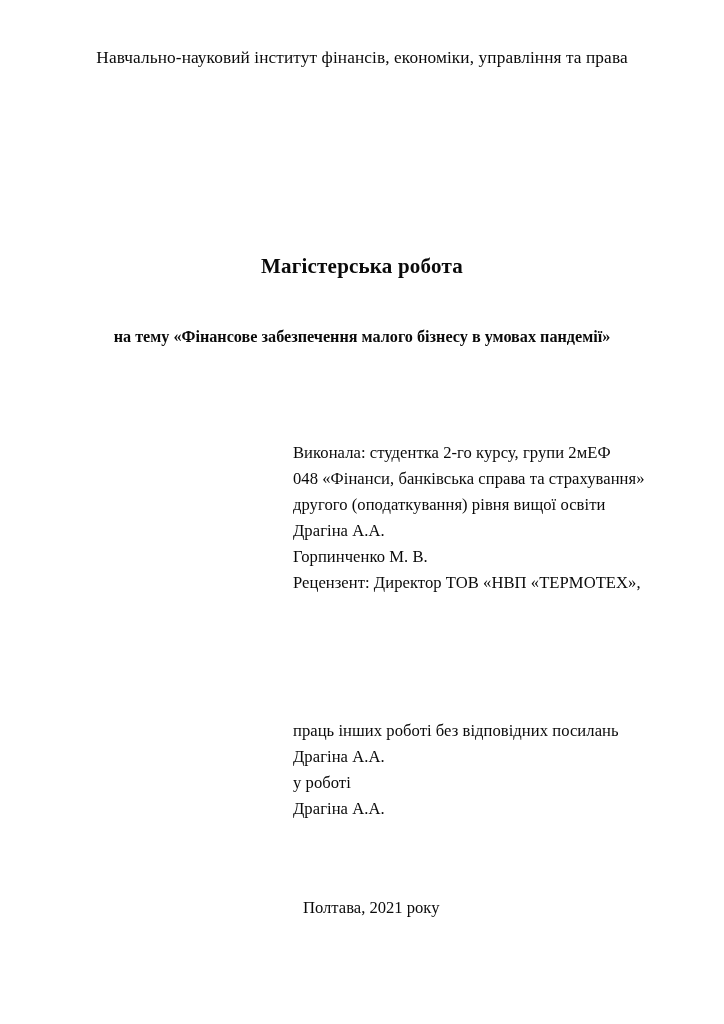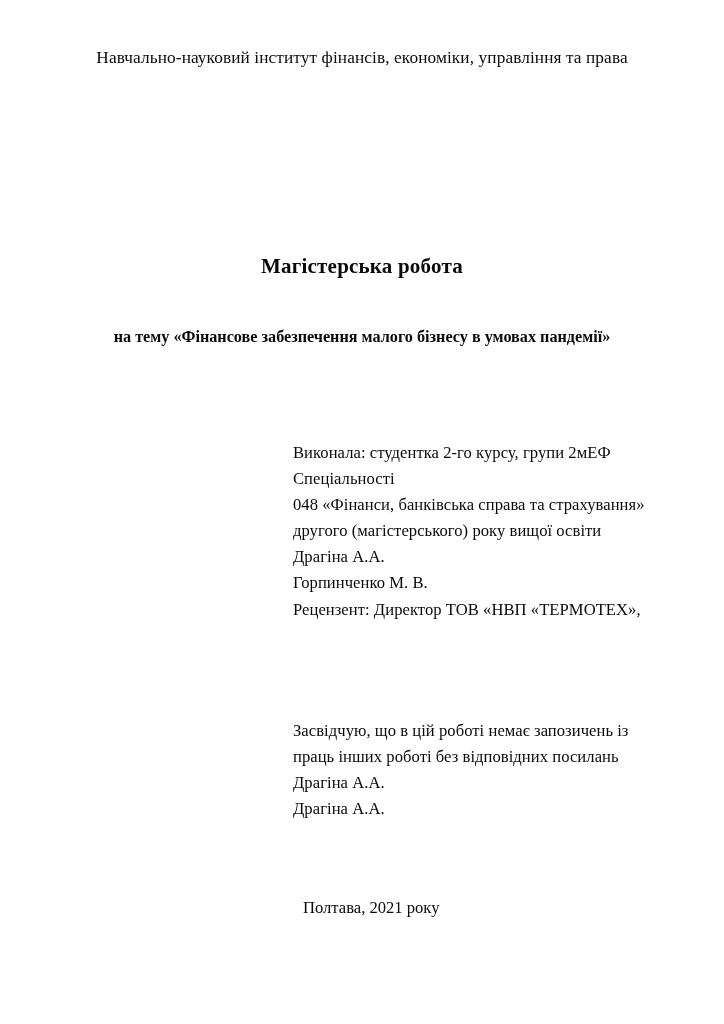--- a/index.html
+++ b/index.html
@@ -102,30 +102,29 @@
 
   <div class="institution-header">
     <div class="institution-line">Навчально-науковий інститут фінансів, економіки, управління та права</div>
   </div>
 
   <div class="thesis-title">Магістерська робота</div>
   <div class="thesis-subtitle">на тему «Фінансове забезпечення малого бізнесу в умовах пандемії»</div>
 
   <div class="author-block">
     <div class="block-line">Виконала: студентка 2-го курсу, групи 2мЕФ</div>
-    <div class="block-line">Спеціальності</div>
     <div class="block-line">048 «Фінанси, банківська справа та страхування»</div>
-    <div class="block-line">другого (магістерського) року вищої освіти</div>
+    <div class="block-line">другого (оподаткування) рівня вищої освіти</div>
     <div class="block-line">Драгіна А.А.</div>
     <div class="block-line">Горпинченко М. В.</div>
     <div class="block-line">Рецензент: Директор ТОВ «НВП «ТЕРМОТЕХ»,</div>
   </div>
 
   <div class="declaration-block">
-    <div class="block-line">Засвідчую, що в цій роботі немає запозичень із</div>
     <div class="block-line">праць інших роботі без відповідних посилань</div>
     <div class="block-line">Драгіна А.А.</div>
+    <div class="block-line">у роботі</div>
     <div class="block-line">Драгіна А.А.</div>
   </div>
 
   <div class="place-year">Полтава, 2021 року</div>
 
 </div>
 
 </body></html>

